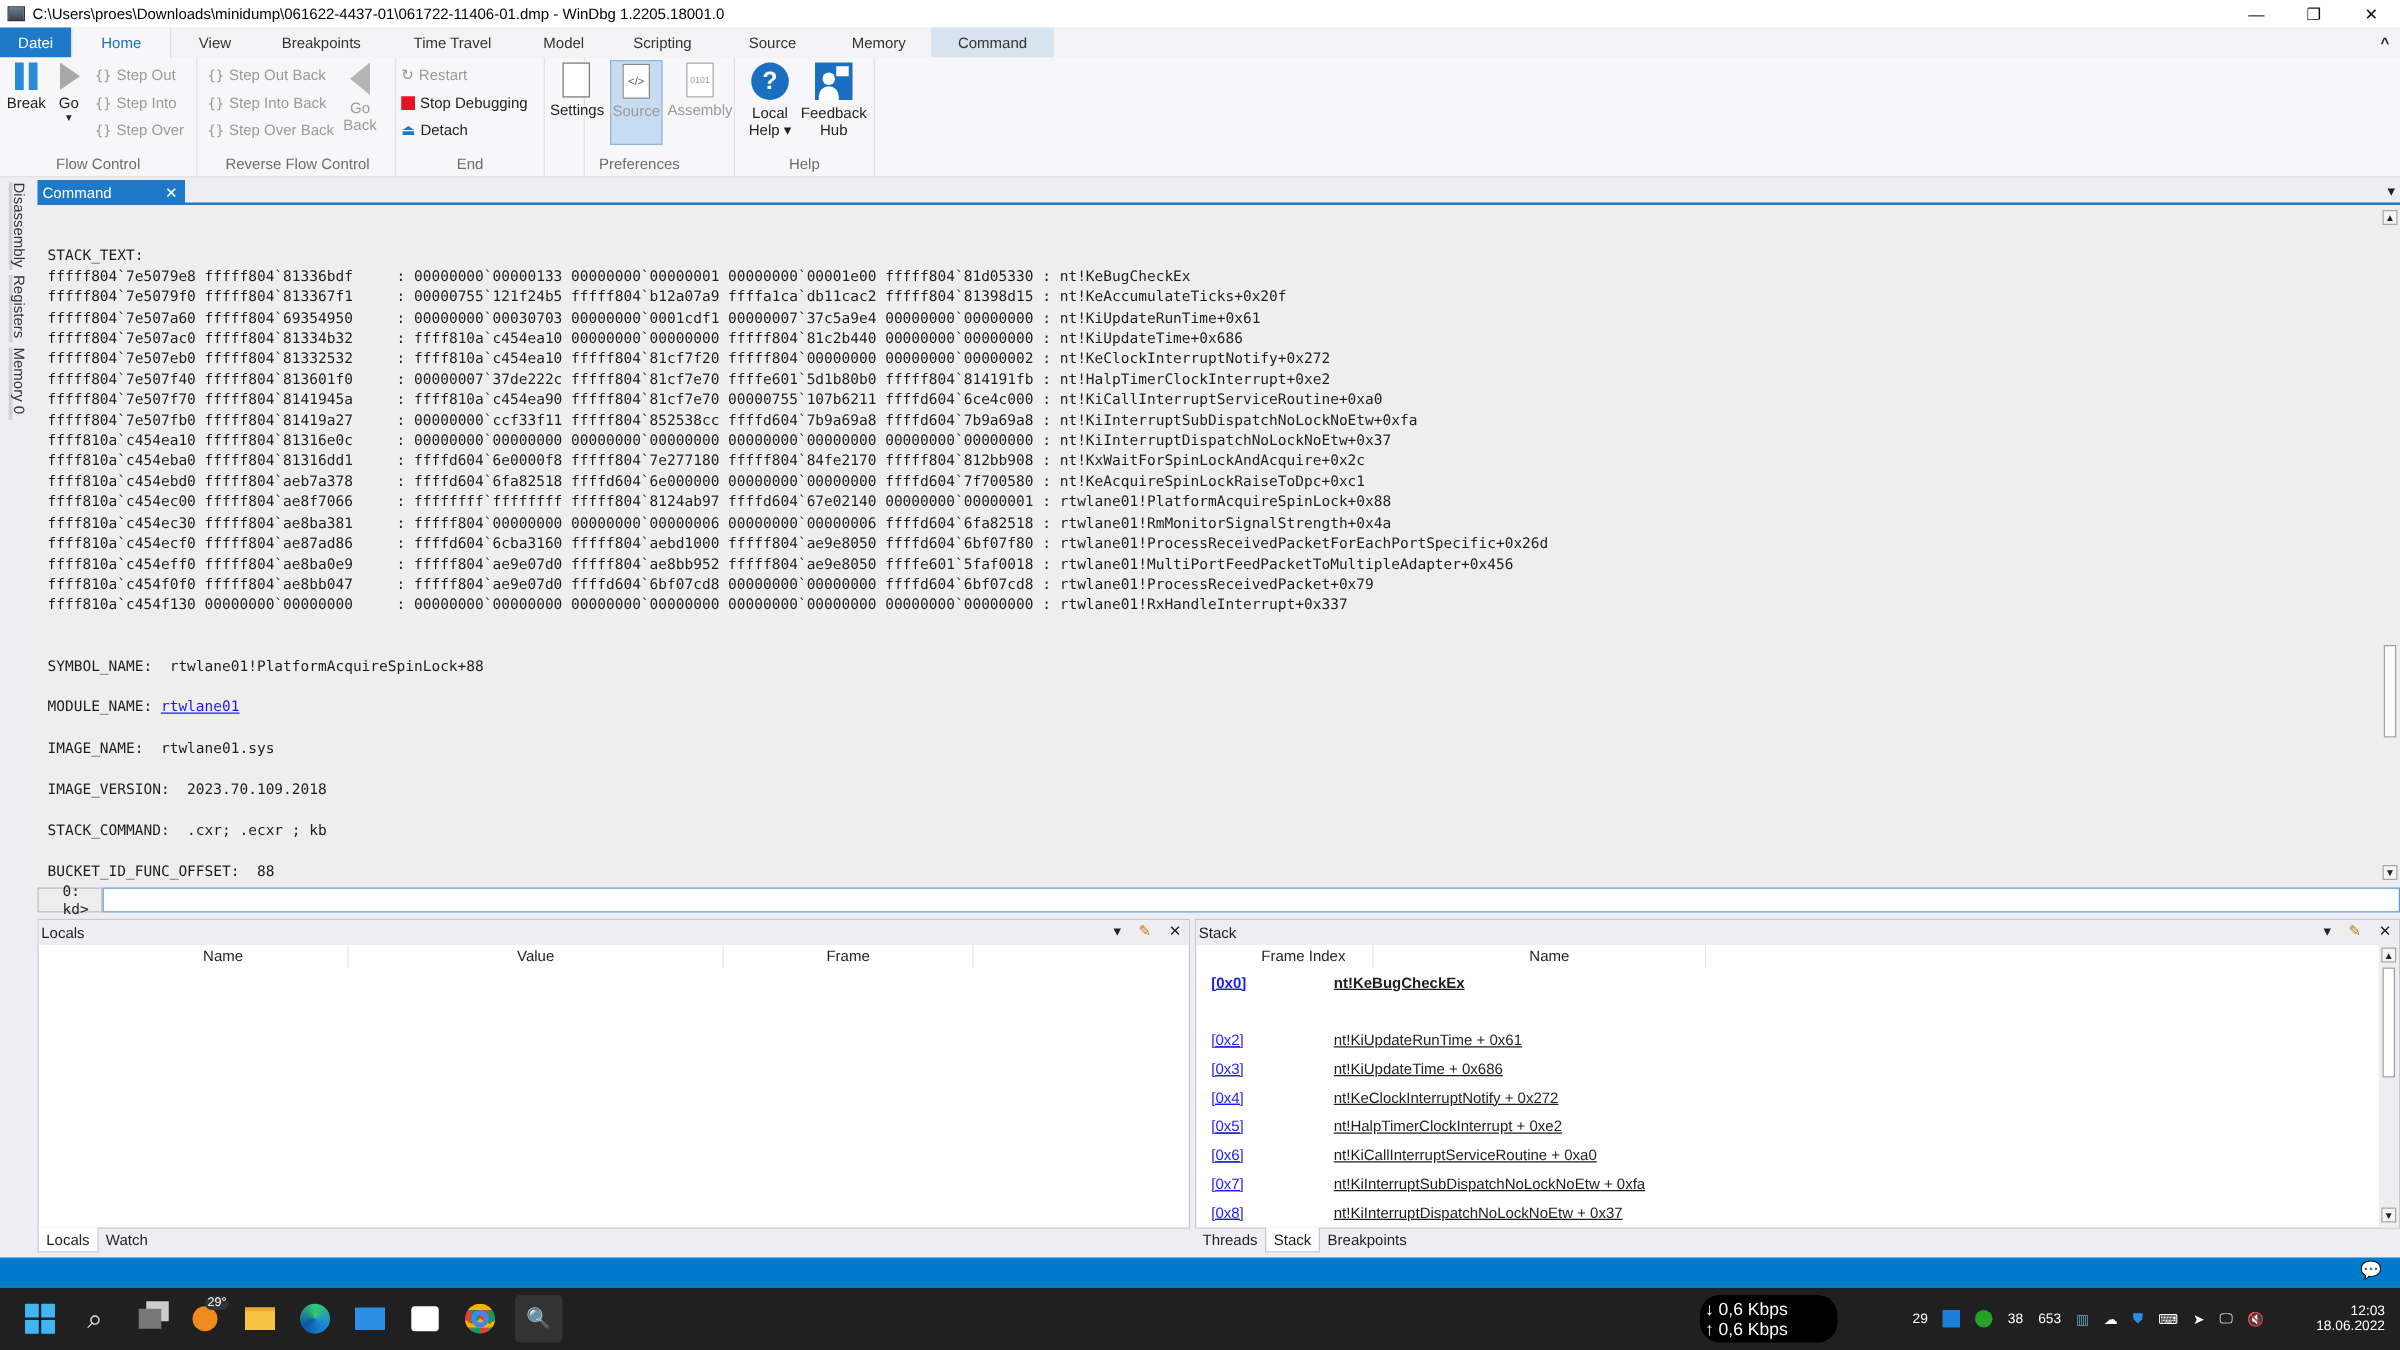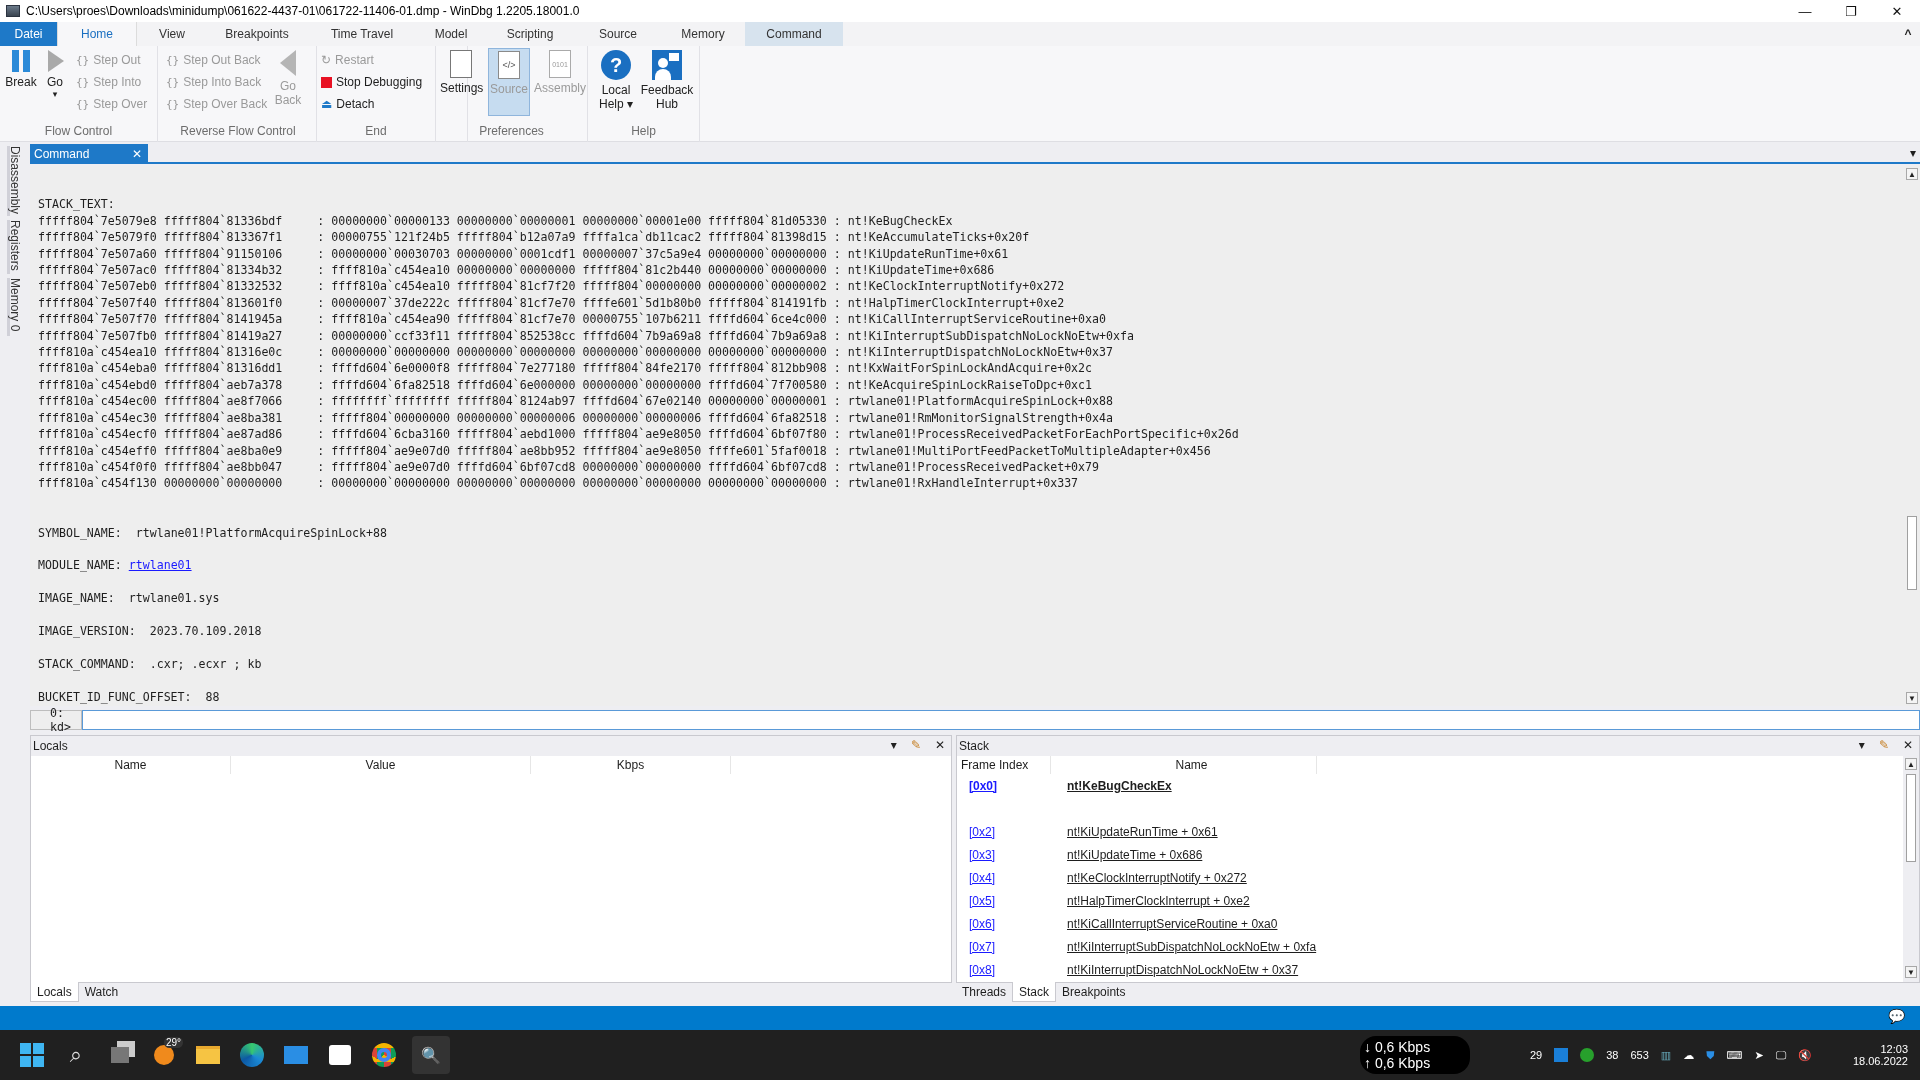--- a/index.html
+++ b/index.html
@@ -38,21 +38,21 @@
   #cmdscroll { left: 1904px; top: 166px; width: 16px; height: 540px; background: #eeeeee; }
   .sbarrow { position: absolute; left: 2px; width: 12px; height: 12px; font-size: 8px; display: flex; align-items: center; justify-content: center; border: 1px solid #a8a8a8; background: #f4f4f4; color: #222; }
   .thumb { position: absolute; left: 3px; width: 10px; background: #ffffff; border: 1px solid #a0a0a0; }
   #cmdprompt { left: 30px; top: 710px; width: 1890px; height: 20px; display: flex; align-items: center; }
   #cmdprompt .pl { font-family: "DejaVu Sans Mono", monospace; font-size: 11.6px; width: 52px; padding-left: 19px; border: 1px solid #bdbdbd; height: 20px; display: flex; align-items: center; background: #eee; }
   #cmdprompt input { flex: 1; height: 20px; border: 1px solid #5a9ad8; background: #fff; outline: none; font-family: "DejaVu Sans Mono", monospace; font-size: 11.6px; }
   
   .pane { position: absolute; background: #fff; border: 1px solid #c9c9cf; }
   .panehead { position: absolute; left: 0; top: 0; right: 0; height: 20px; background: #eeeef2; display: flex; align-items: center; padding-left: 2px; font-size: 12px; }
   .paneicons { position: absolute; right: 6px; top: 2px; display: flex; gap: 14px; font-size: 12px; color: #222; }
-  .colhead { position: absolute; top: 20px; height: 18px; font-size: 12px; text-align: center; border-right: 1px solid #e6e6e6; display: flex; align-items: center; justify-content: center; }
+  .colhead { position: absolute; top: 20px; height: 18px; font-size: 12px; text-align: center; border-right: 1px solid #e6e6e6; display: flex; align-items: center; justify-content: center; margin-left: 48px; }
   .colhead.left { justify-content: flex-start; padding-left: 4px; }
   .bottomtabs { position: absolute; height: 20px; display: flex; font-size: 12px; }
   .bottomtabs .bt { padding: 0 6px; display: flex; align-items: center; }
   .bottomtabs .bt.active { background: #fff; border: 1px solid #c9c9cf; border-top: none; }
   .stackrow { position: absolute; left: 0; height: 23px; width: 100%; display: flex; align-items: center; font-size: 12px; text-decoration: underline; }
   .stackrow .idx { width: 110px; padding-left: 12px; color: #1a1aff; text-decoration: underline; }
   .stackrow .nm { padding-left: 0; }
   .stackrow.bold .idx, .stackrow.bold .nm { font-weight: bold; }
   
   #statusbar { left: 0; top: 1006px; width: 1920px; height: 24px; background: #007acc; }
@@ -201,21 +201,21 @@
     <span>✕</span>
   </div>
   <div class="abs" style="right:4px;top:2px;font-size:12px">▾</div>
 </div>
 
 <div id="cmdbody" class="abs">
   <div id="cmdtext">
 <span>STACK_TEXT:</span>
 <span id="stacklines"><span><span>fffff804`7e5079e8</span> <span>fffff804`81336bdf</span>     : <span>00000000`00000133 00000000`00000001 00000000`00001e00 fffff804`81d05330</span> : <span>nt!KeBugCheckEx</span></span>
 <span><span>fffff804`7e5079f0</span> <span>fffff804`813367f1</span>     : <span>00000755`121f24b5 fffff804`b12a07a9 ffffa1ca`db11cac2 fffff804`81398d15</span> : <span>nt!KeAccumulateTicks+0x20f</span></span>
-<span><span>fffff804`7e507a60</span> <span>fffff804`91150106</span>     : <span>00000000`00030703 00000000`0001cdf1 00000007`37c5a9e4 00000000`00000000</span> : <span>nt!KiUpdateRunTime+0x61</span></span>
+<span><span>fffff804`7e507a60</span> <span>fffff804`69354950</span>     : <span>00000000`00030703 00000000`0001cdf1 00000007`37c5a9e4 00000000`00000000</span> : <span>nt!KiUpdateRunTime+0x61</span></span>
 <span><span>fffff804`7e507ac0</span> <span>fffff804`81334b32</span>     : <span>ffff810a`c454ea10 00000000`00000000 fffff804`81c2b440 00000000`00000000</span> : <span>nt!KiUpdateTime+0x686</span></span>
 <span><span>fffff804`7e507eb0</span> <span>fffff804`81332532</span>     : <span>ffff810a`c454ea10 fffff804`81cf7f20 fffff804`00000000 00000000`00000002</span> : <span>nt!KeClockInterruptNotify+0x272</span></span>
 <span><span>fffff804`7e507f40</span> <span>fffff804`813601f0</span>     : <span>00000007`37de222c fffff804`81cf7e70 ffffe601`5d1b80b0 fffff804`814191fb</span> : <span>nt!HalpTimerClockInterrupt+0xe2</span></span>
 <span><span>fffff804`7e507f70</span> <span>fffff804`8141945a</span>     : <span>ffff810a`c454ea90 fffff804`81cf7e70 00000755`107b6211 ffffd604`6ce4c000</span> : <span>nt!KiCallInterruptServiceRoutine+0xa0</span></span>
 <span><span>fffff804`7e507fb0</span> <span>fffff804`81419a27</span>     : <span>00000000`ccf33f11 fffff804`852538cc ffffd604`7b9a69a8 ffffd604`7b9a69a8</span> : <span>nt!KiInterruptSubDispatchNoLockNoEtw+0xfa</span></span>
 <span><span>ffff810a`c454ea10</span> <span>fffff804`81316e0c</span>     : <span>00000000`00000000 00000000`00000000 00000000`00000000 00000000`00000000</span> : <span>nt!KiInterruptDispatchNoLockNoEtw+0x37</span></span>
 <span><span>ffff810a`c454eba0</span> <span>fffff804`81316dd1</span>     : <span>ffffd604`6e0000f8 fffff804`7e277180 fffff804`84fe2170 fffff804`812bb908</span> : <span>nt!KxWaitForSpinLockAndAcquire+0x2c</span></span>
 <span><span>ffff810a`c454ebd0</span> <span>fffff804`aeb7a378</span>     : <span>ffffd604`6fa82518 ffffd604`6e000000 00000000`00000000 ffffd604`7f700580</span> : <span>nt!KeAcquireSpinLockRaiseToDpc+0xc1</span></span>
 <span><span>ffff810a`c454ec00</span> <span>fffff804`ae8f7066</span>     : <span>ffffffff`ffffffff fffff804`8124ab97 ffffd604`67e02140 00000000`00000001</span> : <span>rtwlane01!PlatformAcquireSpinLock+0x88</span></span>
 <span><span>ffff810a`c454ec30</span> <span>fffff804`ae8ba381</span>     : <span>fffff804`00000000 00000000`00000006 00000000`00000006 ffffd604`6fa82518</span> : <span>rtwlane01!RmMonitorSignalStrength+0x4a</span></span>
@@ -253,21 +253,21 @@
   <div class="panehead">
     <span>Locals</span>
     <div class="paneicons">
       <span>▾</span>
       <span style="color:#c47b1c">✎</span>
       <span>✕</span>
     </div>
   </div>
   <div class="colhead" style="left:0;width:200px">Name</div>
   <div class="colhead" style="left:200px;width:300px">Value</div>
-  <div class="colhead" style="left:500px;width:200px">Kbps</div>
+  <div class="colhead" style="left:500px;width:200px">Frame</div>
 </div>
 <div class="bottomtabs" style="left:30px;top:982px">
   <div class="bt active">Locals</div>
   <div class="bt">Watch</div>
 </div>
 
 <div class="pane" style="left:956px;top:735px;width:964px;height:248px;overflow:hidden">
   <div class="panehead">
     <span>Stack</span>
     <div class="paneicons">

